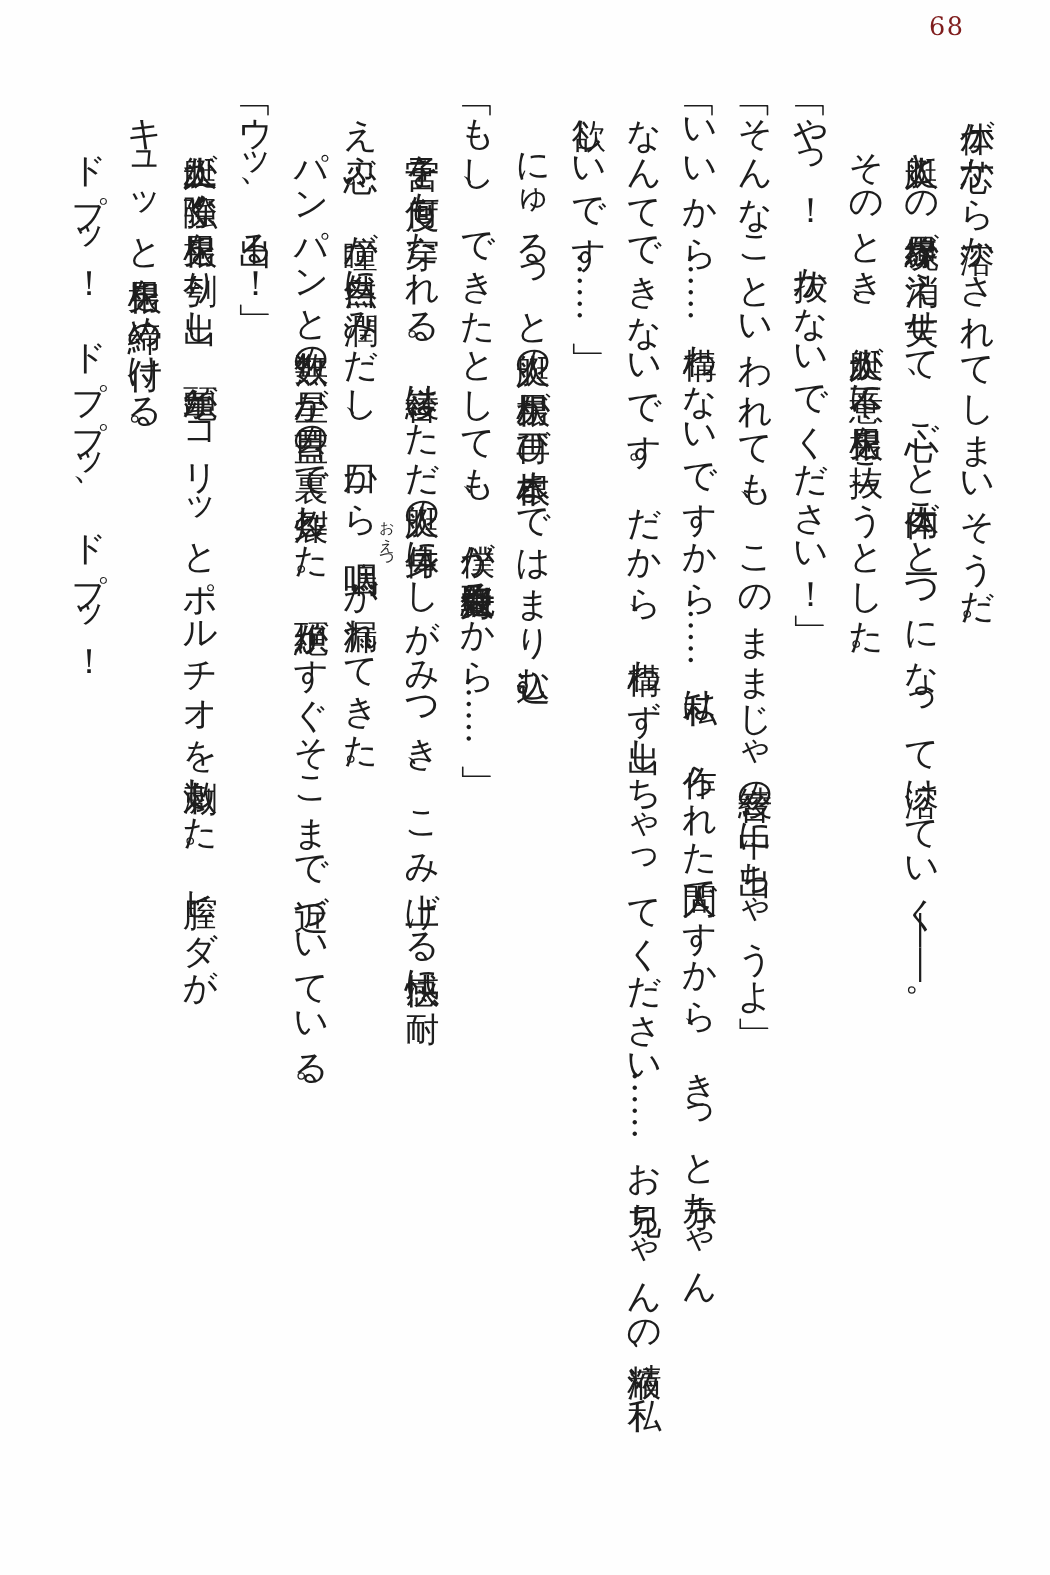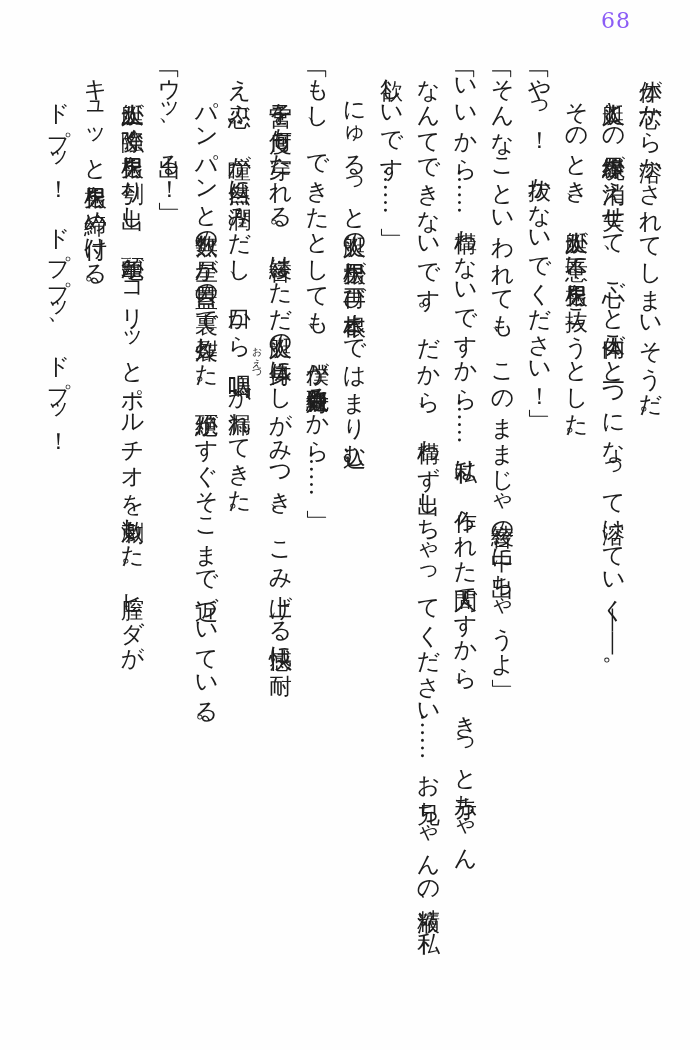--- a/index.html
+++ b/index.html
@@ -12,24 +12,24 @@
     width: 700px;
     height: 1050px;
     background: #fefefe;
     overflow: hidden;
     font-family: "DejaVu Serif", "Liberation Serif", serif;
     color: #1d1d1d;
   }
   .page-number {
     position: absolute;
     top: 8px;
-    right: 69px;
-    font-size: 22px;
+    right: 57px;
+    font-size: 17px;
     letter-spacing: 1px;
-    color: #8b5cf6;
+    color: #7f1d1d;
   }
   .text-block {
     position: absolute;
     top: 63px;
     right: 31px;
     height: 928px;
     writing-mode: vertical-rl;
     text-orientation: mixed;
     font-size: 23px;
     line-height: 37px;

